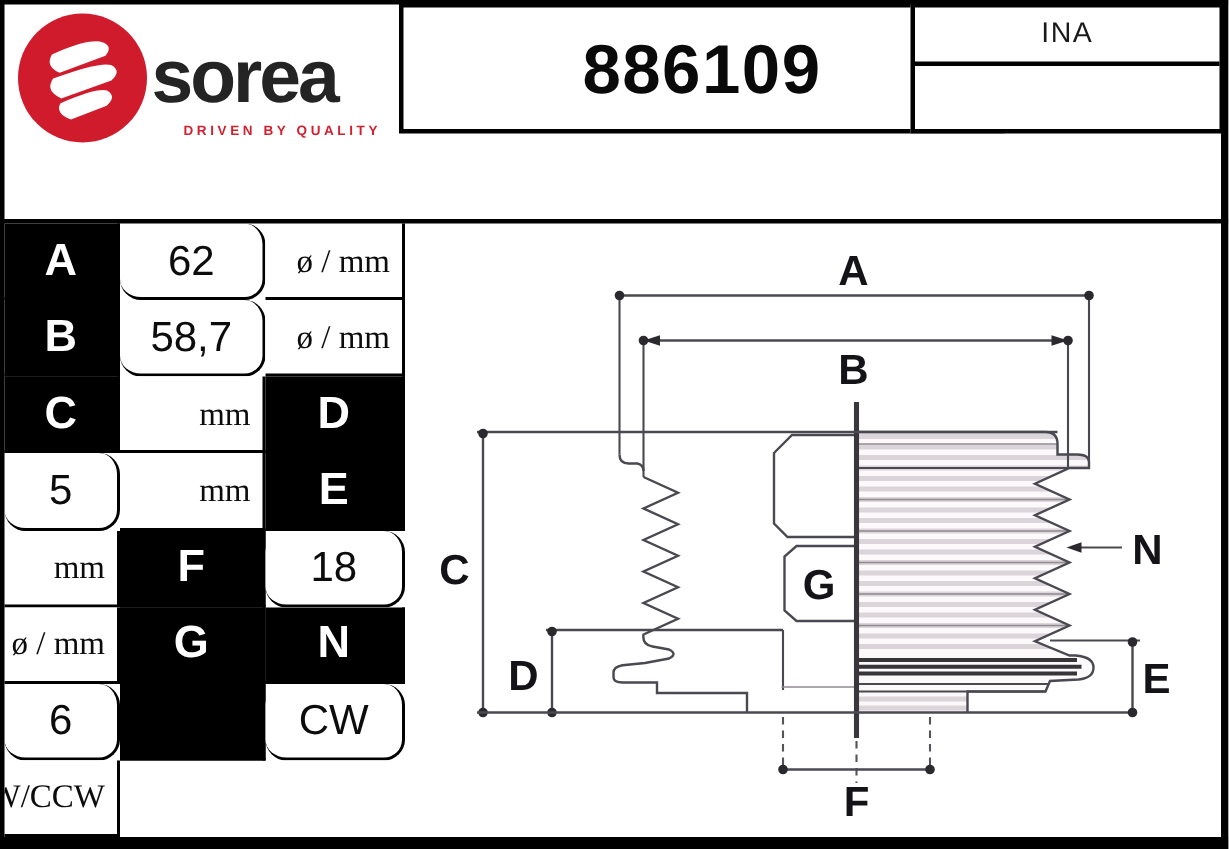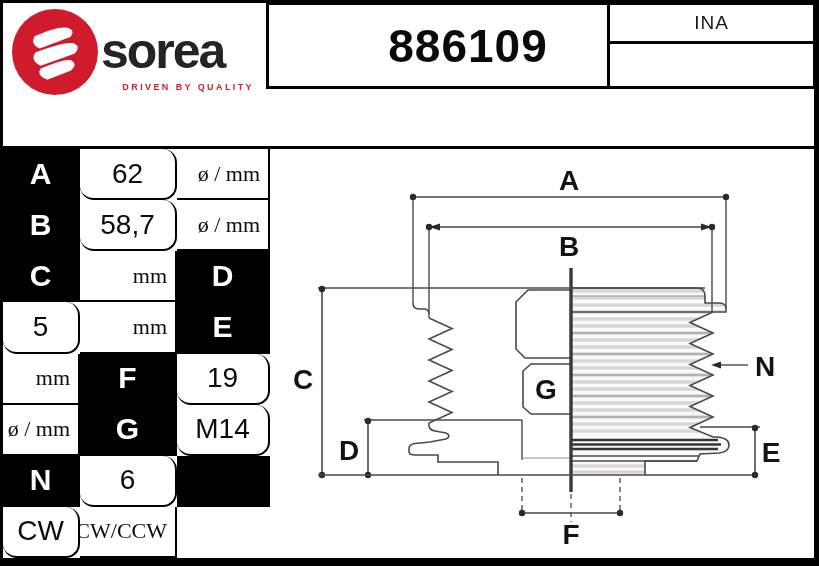--- a/index.html
+++ b/index.html
@@ -113,25 +113,24 @@
     <div class="cell unit">mm</div>
 
     <div class="cell key">D</div>
     <div class="cell val">5</div>
     <div class="cell unit">mm</div>
 
     <div class="cell key">E</div>
     <div class="cell unit">mm</div>
 
     <div class="cell key">F</div>
-    <div class="cell val">19</div>
+    <div class="cell val">18</div>
     <div class="cell unit">ø / mm</div>
 
     <div class="cell key">G</div>
-    <div class="cell val">M14</div>
 
     <div class="cell key">N</div>
     <div class="cell val">6</div>
 
     <div class="cell key"></div>
     <div class="cell val">CW</div>
     <div class="cell unit">CW/CCW</div>
   </div>
 
   <svg class="drawing" width="819" height="566" viewBox="0 0 819 566">

